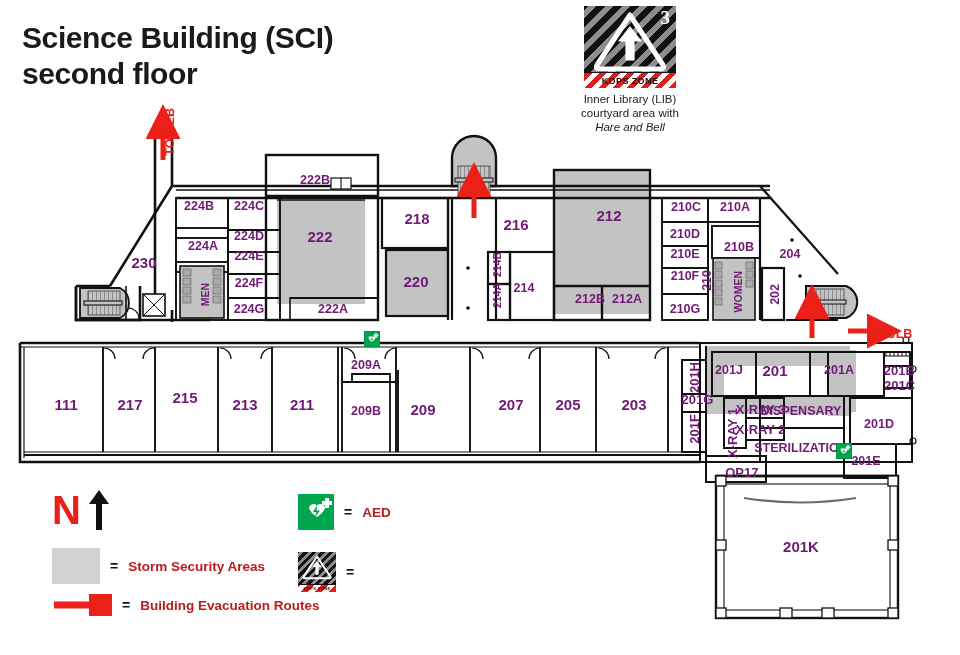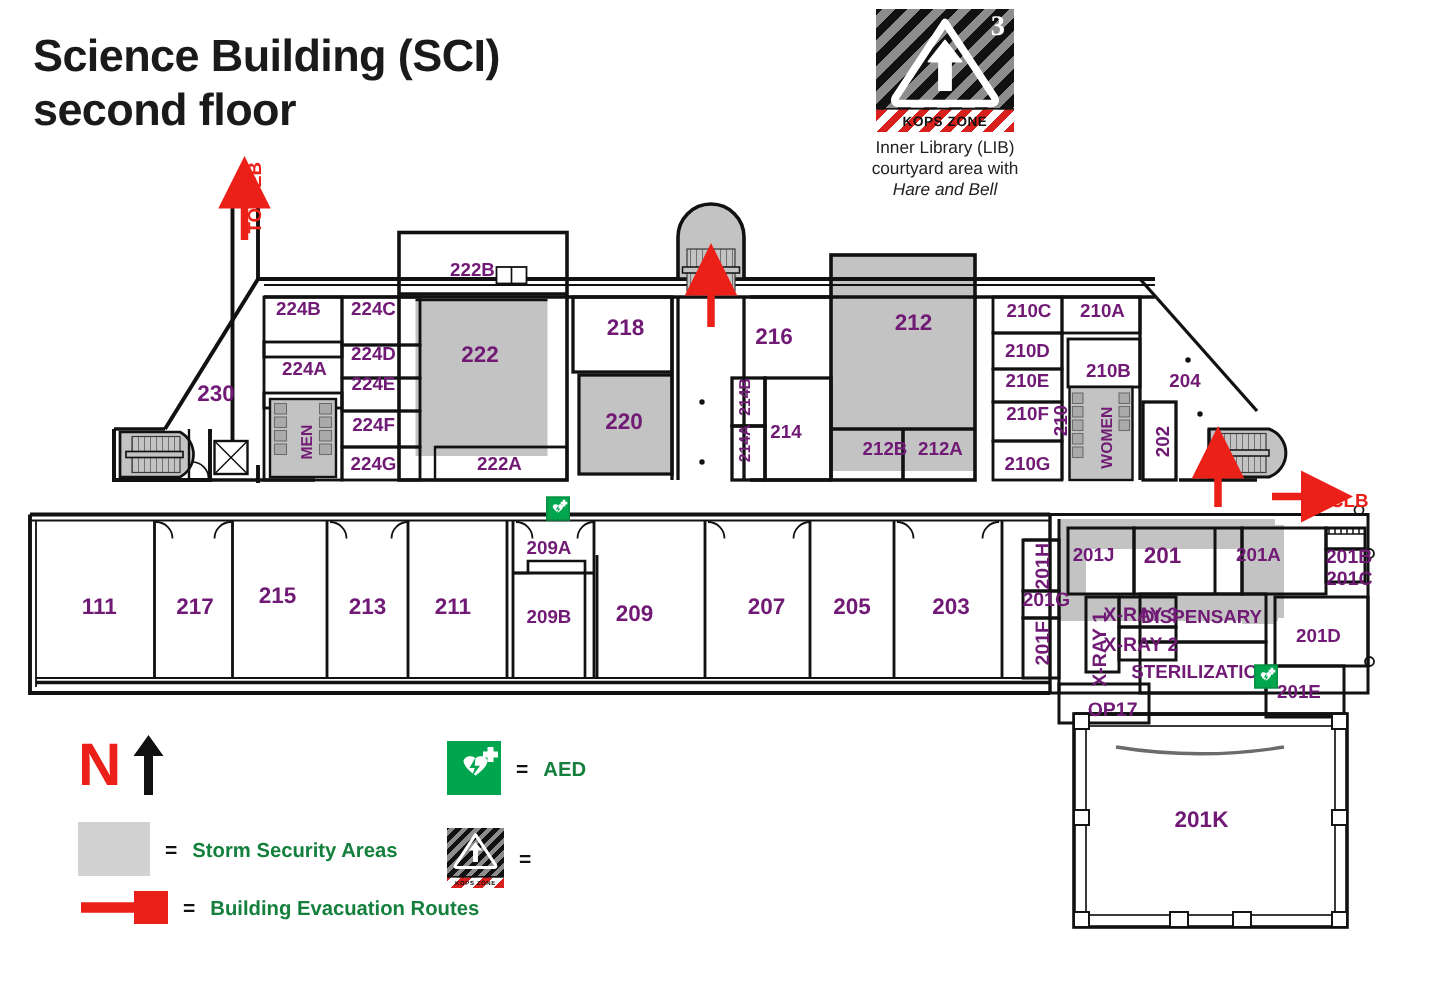--- a/index.html
+++ b/index.html
@@ -56,21 +56,21 @@
 
   
   .aed{position:absolute;width:16px;height:16px;background:#00a64d;
      border:1px solid #0b8f45;box-sizing:border-box;}
   .aed svg{display:block;}
 
   
   .legend{position:absolute;left:40px;top:488px;width:880px;height:130px;}
   .lg-row{position:absolute;display:flex;align-items:center;}
   .lg-eq{font-size:14px;font-weight:bold;color:#111;margin:0 10px;}
-  .lg-txt{font-size:13.5px;font-weight:bold;color:#15803d;
+  .lg-txt{font-size:13.5px;font-weight:bold;color:#b91c1c;
      font-family:"Liberation Sans",sans-serif;}
   .lg-N{font-size:40px;font-weight:bold;color:#ea2019;line-height:40px;
      font-family:"Liberation Sans",sans-serif;}
   .lg-swatch{width:48px;height:36px;background:#d2d2d2;}
   .lg-kops{position:relative;width:38px;height:40px;background:#111;overflow:hidden;}
   .lg-kops .kops-stripes{background:repeating-linear-gradient(-45deg,#111 0 3px,#8d8d8d 3px 6px);}
   .lg-kops .kops-banner{height:7px;}
   .lg-kops .kops-banner span{font-size:4px;}
   .lg-aed{width:36px;height:36px;background:#00a64d;position:relative;}
 </style>

